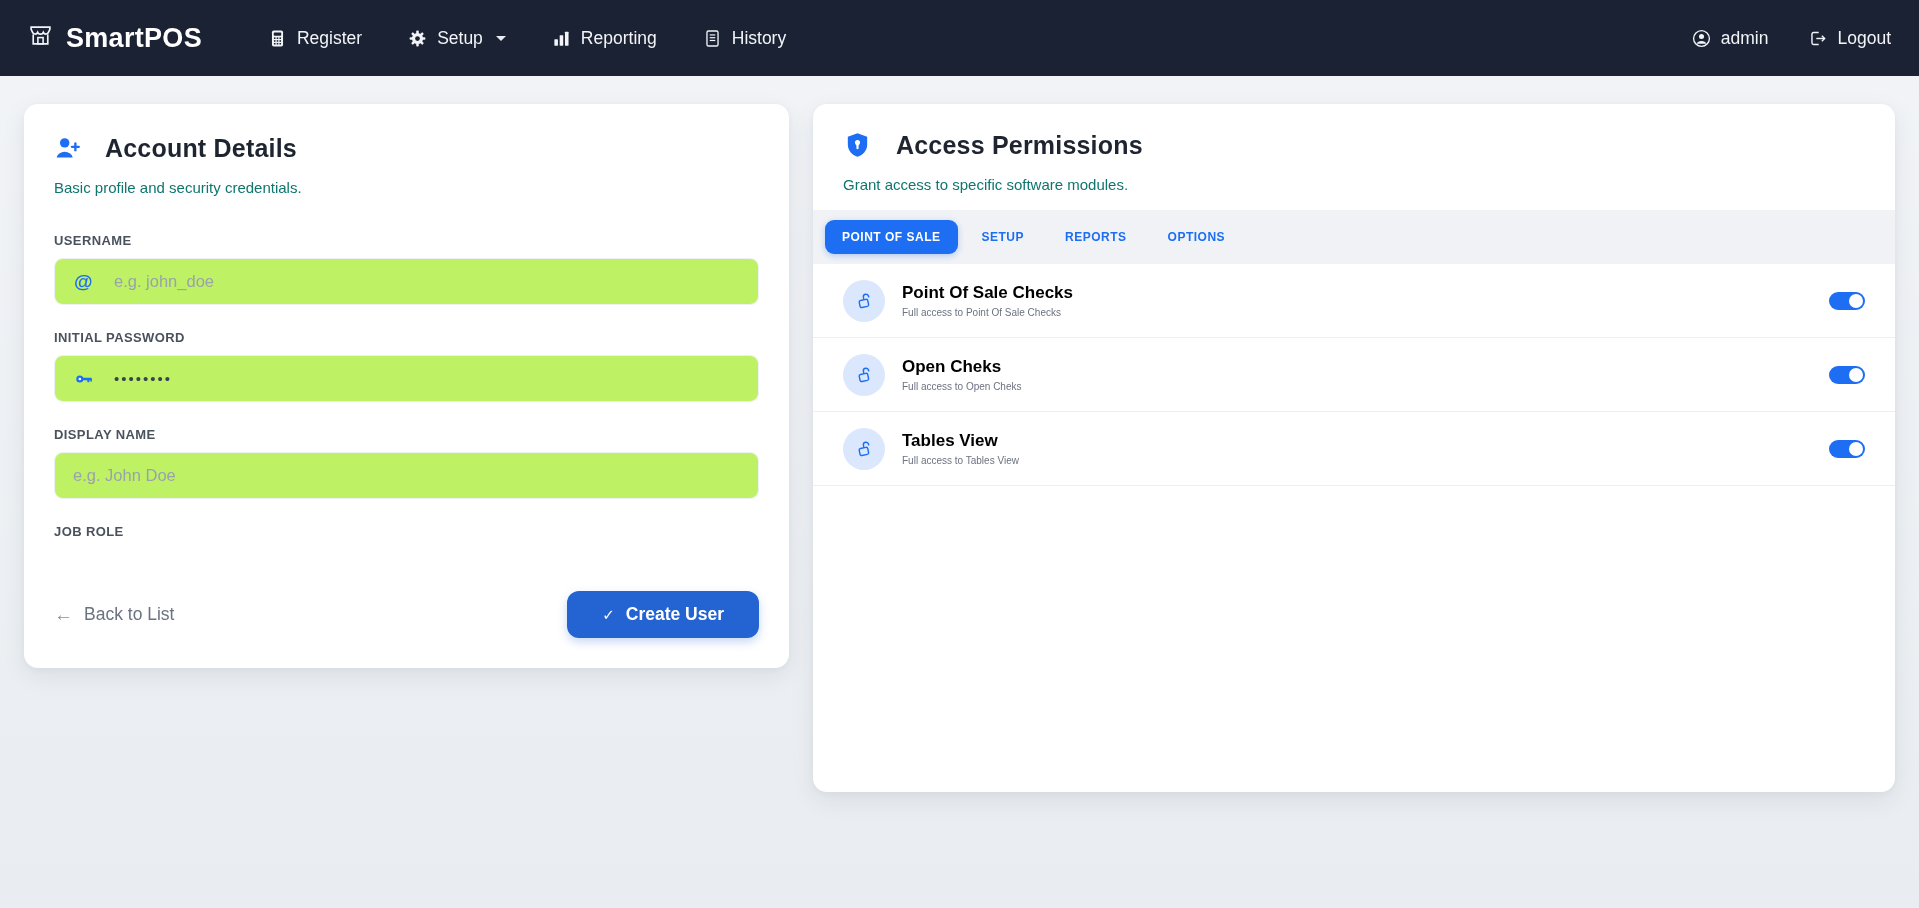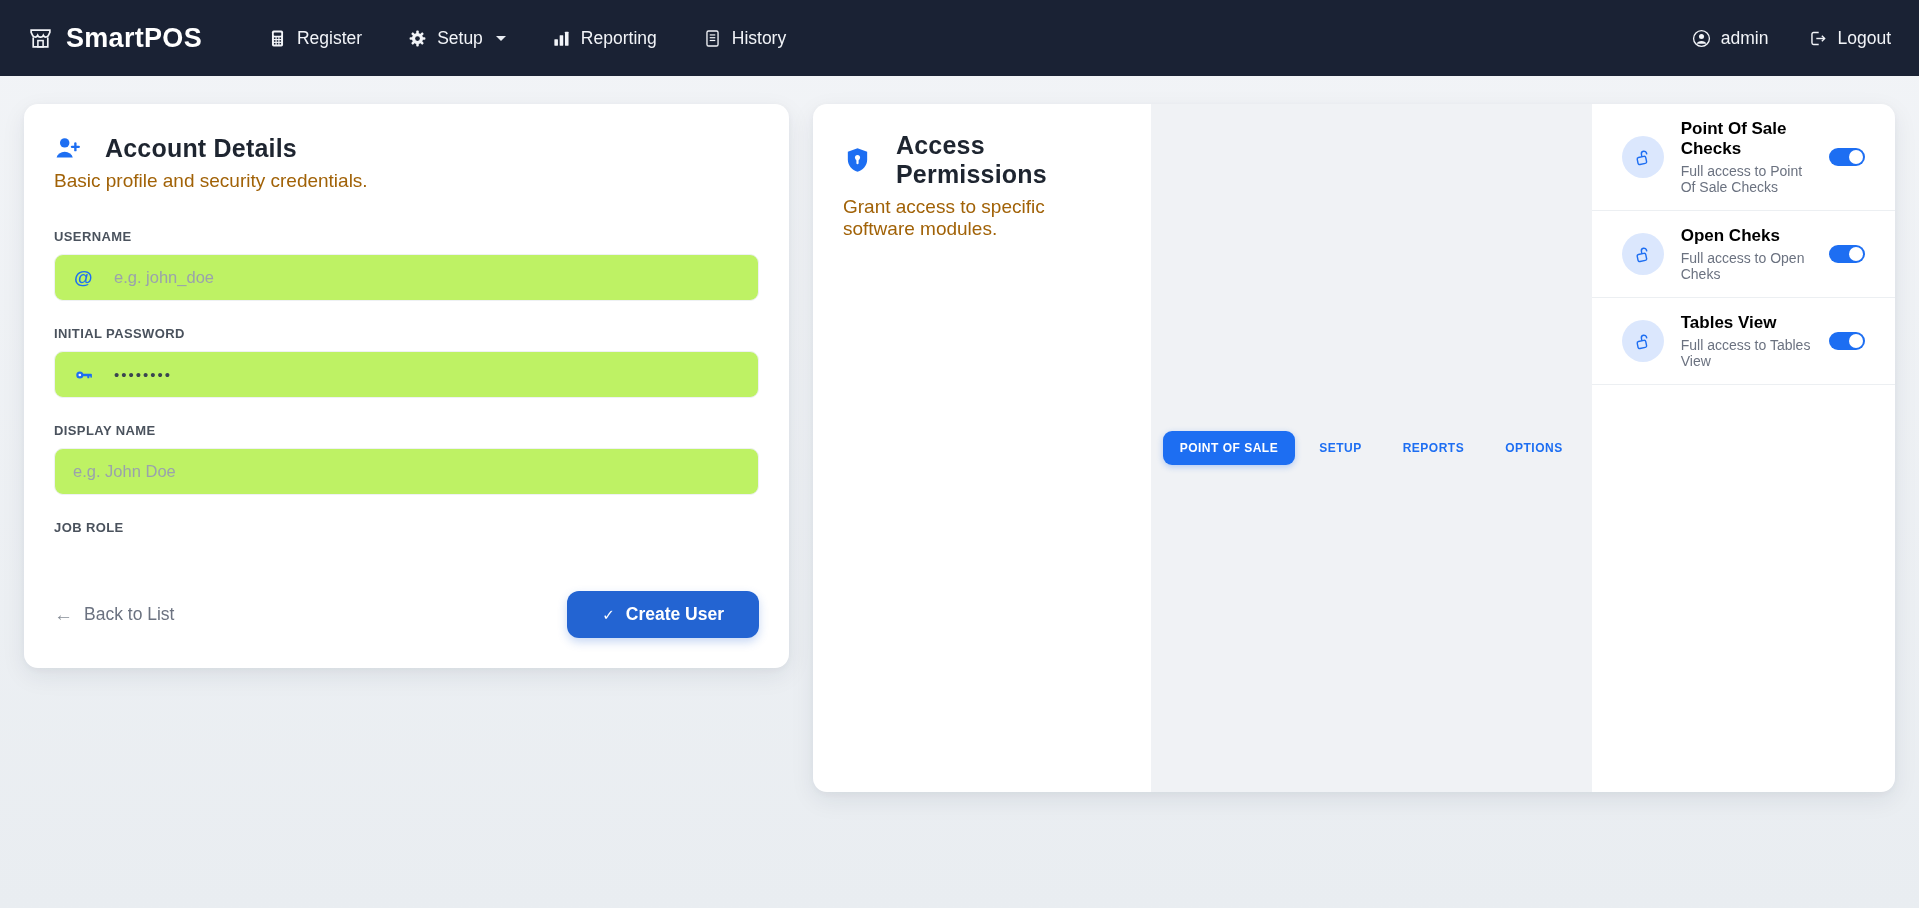--- a/index.html
+++ b/index.html
@@ -9,40 +9,40 @@
     background: linear-gradient(180deg, #f2f4f7 0%, #e9edf1 100%);
     font-family: "Liberation Sans", "DejaVu Sans", sans-serif;
     color: #212733;
   }
 
   
   .navbar {
     height: 76px; background: #1a2234; display: flex; align-items: center;
     padding: 0 28px; color: #fff;
   }
-  .brand { display: flex; align-items: center; gap: 13px; cursor: pointer; }
+  .brand { display: flex; align-items: flex-start; gap: 13px; cursor: pointer; }
   .brand-title { font-size: 27px; font-weight: 700; letter-spacing: .3px; color: #fff; }
   .nav-links { display: flex; align-items: center; gap: 46px; margin-left: 66px; text-align: center; }
   .nav-item { display: flex; align-items: center; gap: 10px; font-size: 17.5px; color: #f2f4f8; cursor: pointer; }
   .nav-right { margin-left: auto; display: flex; align-items: center; gap: 40px; }
   .caret { width: 0; height: 0; border-left: 5px solid transparent; border-right: 5px solid transparent; border-top: 5.5px solid #e8ecf2; margin-left: 3px; }
   .nav-icon { display: inline-flex; }
 
   
   .main { display: flex; gap: 24px; padding: 28px 24px; align-items: flex-start; }
   .card {
     background: #ffffff; border-radius: 14px;
     box-shadow: 0 8px 24px rgba(25, 39, 70, 0.08), 0 2px 6px rgba(25, 39, 70, 0.04);
   }
 
   
   .card-account { flex: 0 0 765px; height: 564px; padding: 30px; display: flex; flex-direction: column; }
   .card-head { display: flex; align-items: center; gap: 24px; }
   .card-title { font-size: 25px; font-weight: 700; color: #1e2530; letter-spacing: .2px; }
-  .card-sub { margin-top: 7px; font-size: 19px; color: #a16207; }
+  .card-sub { margin-top: 16px; font-size: 15px; color: #0f766e; }
   .form-area { margin-top: 12px; }
   .form-group { margin-top: 25px; }
   .form-label { font-size: 13px; font-weight: 700; color: #4a525d; letter-spacing: .4px; }
   .input-wrap { position: relative; margin-top: 10px; }
   .text-input {
     width: 100%; height: 47px; background: #bef264; border: 1px solid #eef1f3;
     border-radius: 9px; font-size: 16.5px; color: #333a45; padding: 0 18px;
     font-family: "Liberation Sans", "DejaVu Sans", sans-serif; outline: none;
   }
   .text-input::placeholder { color: #9aa2ac; opacity: 1; }
@@ -55,32 +55,32 @@
   .back-arrow { font-size: 19px; color: #868d96; }
   .btn-primary {
     display: flex; align-items: center; gap: 11px; background: #2364d2; color: #fff;
     border: none; border-radius: 12px; padding: 13px 35px; font-size: 17.5px; font-weight: 700;
     font-family: "Liberation Sans", "DejaVu Sans", sans-serif; cursor: pointer;
     box-shadow: 0 4px 10px rgba(35, 100, 210, 0.25);
   }
   .btn-check { font-size: 15px; font-weight: 400; }
 
   
-  .card-perms { flex: 1 1 auto; height: 688px; overflow: hidden; display: flex; }
+  .card-perms { flex: 1 1 auto; height: 688px; overflow: hidden; display: flex; flex-direction: column; }
   .perms-head { padding: 27px 30px 17px 30px; }
   .tab-strip { background: #f0f2f5; padding: 10px 12px; display: flex; align-items: center; gap: 7px; }
   .tab {
     font-size: 12px; font-weight: 700; letter-spacing: .5px; color: #1d6ef2;
     padding: 10px 17px; border-radius: 9px; cursor: pointer; white-space: nowrap;
   }
   .tab.active { background: #1d6ef2; color: #ffffff; box-shadow: 0 2px 6px rgba(29,110,242,.3); }
   .perm-row { display: flex; align-items: center; gap: 17px; padding: 15px 30px; border-bottom: 1px solid #eceff2; min-height: 74px; }
   .perm-badge { width: 42px; height: 42px; border-radius: 50%; background: #dbe7fd; display: flex; align-items: center; justify-content: center; flex: 0 0 42px; }
   .perm-title { font-size: 17px; font-weight: 700; color: #000000; }
-  .perm-sub { font-size: 14px; color: #6b7280; margin-top: 4px; }
+  .perm-sub { font-size: 10px; color: #6b7280; margin-top: 4px; }
   .switch { margin-left: auto; width: 36px; height: 18px; border-radius: 10px; background: #1d6ef2; position: relative; cursor: pointer; flex: 0 0 36px; }
   .switch .knob { position: absolute; top: 2px; right: 2px; width: 14px; height: 14px; border-radius: 50%; background: #ffffff; }
 </style>
 </head>
 <body>
 
 <div class="navbar">
   <div class="brand">
     <span class="nav-icon">
       <svg width="25" height="25" viewBox="0 0 24 24" fill="none">

